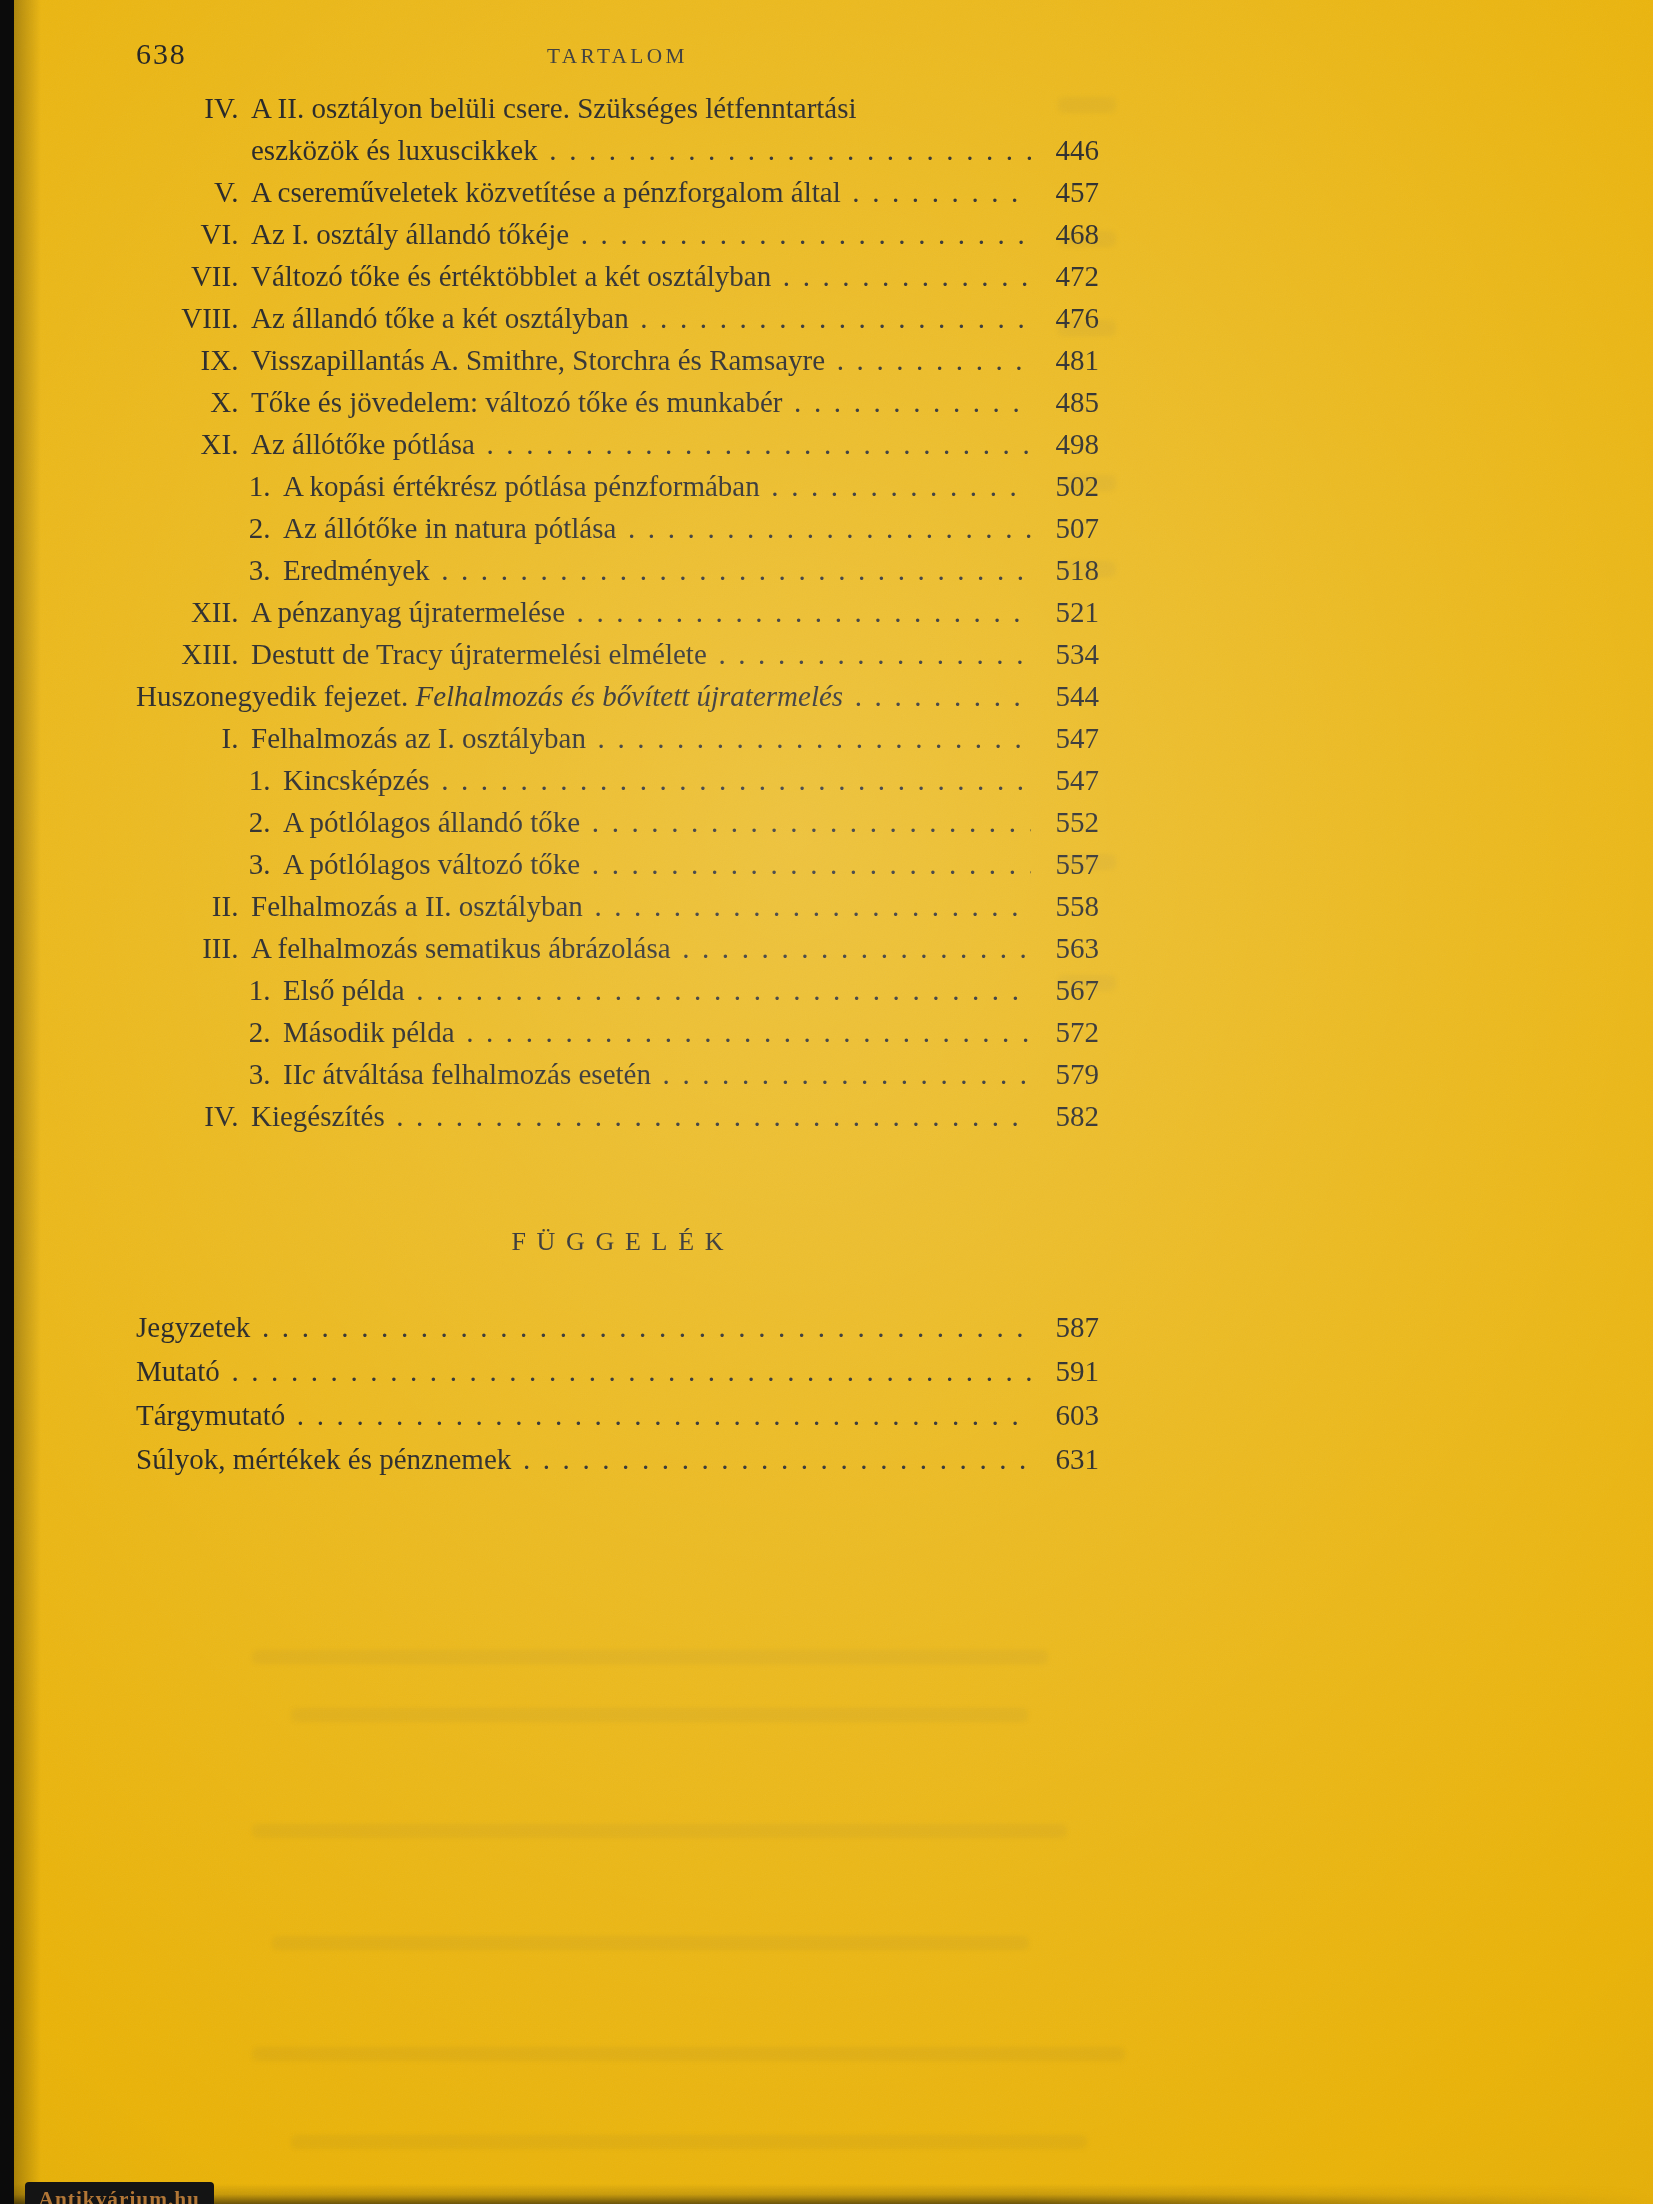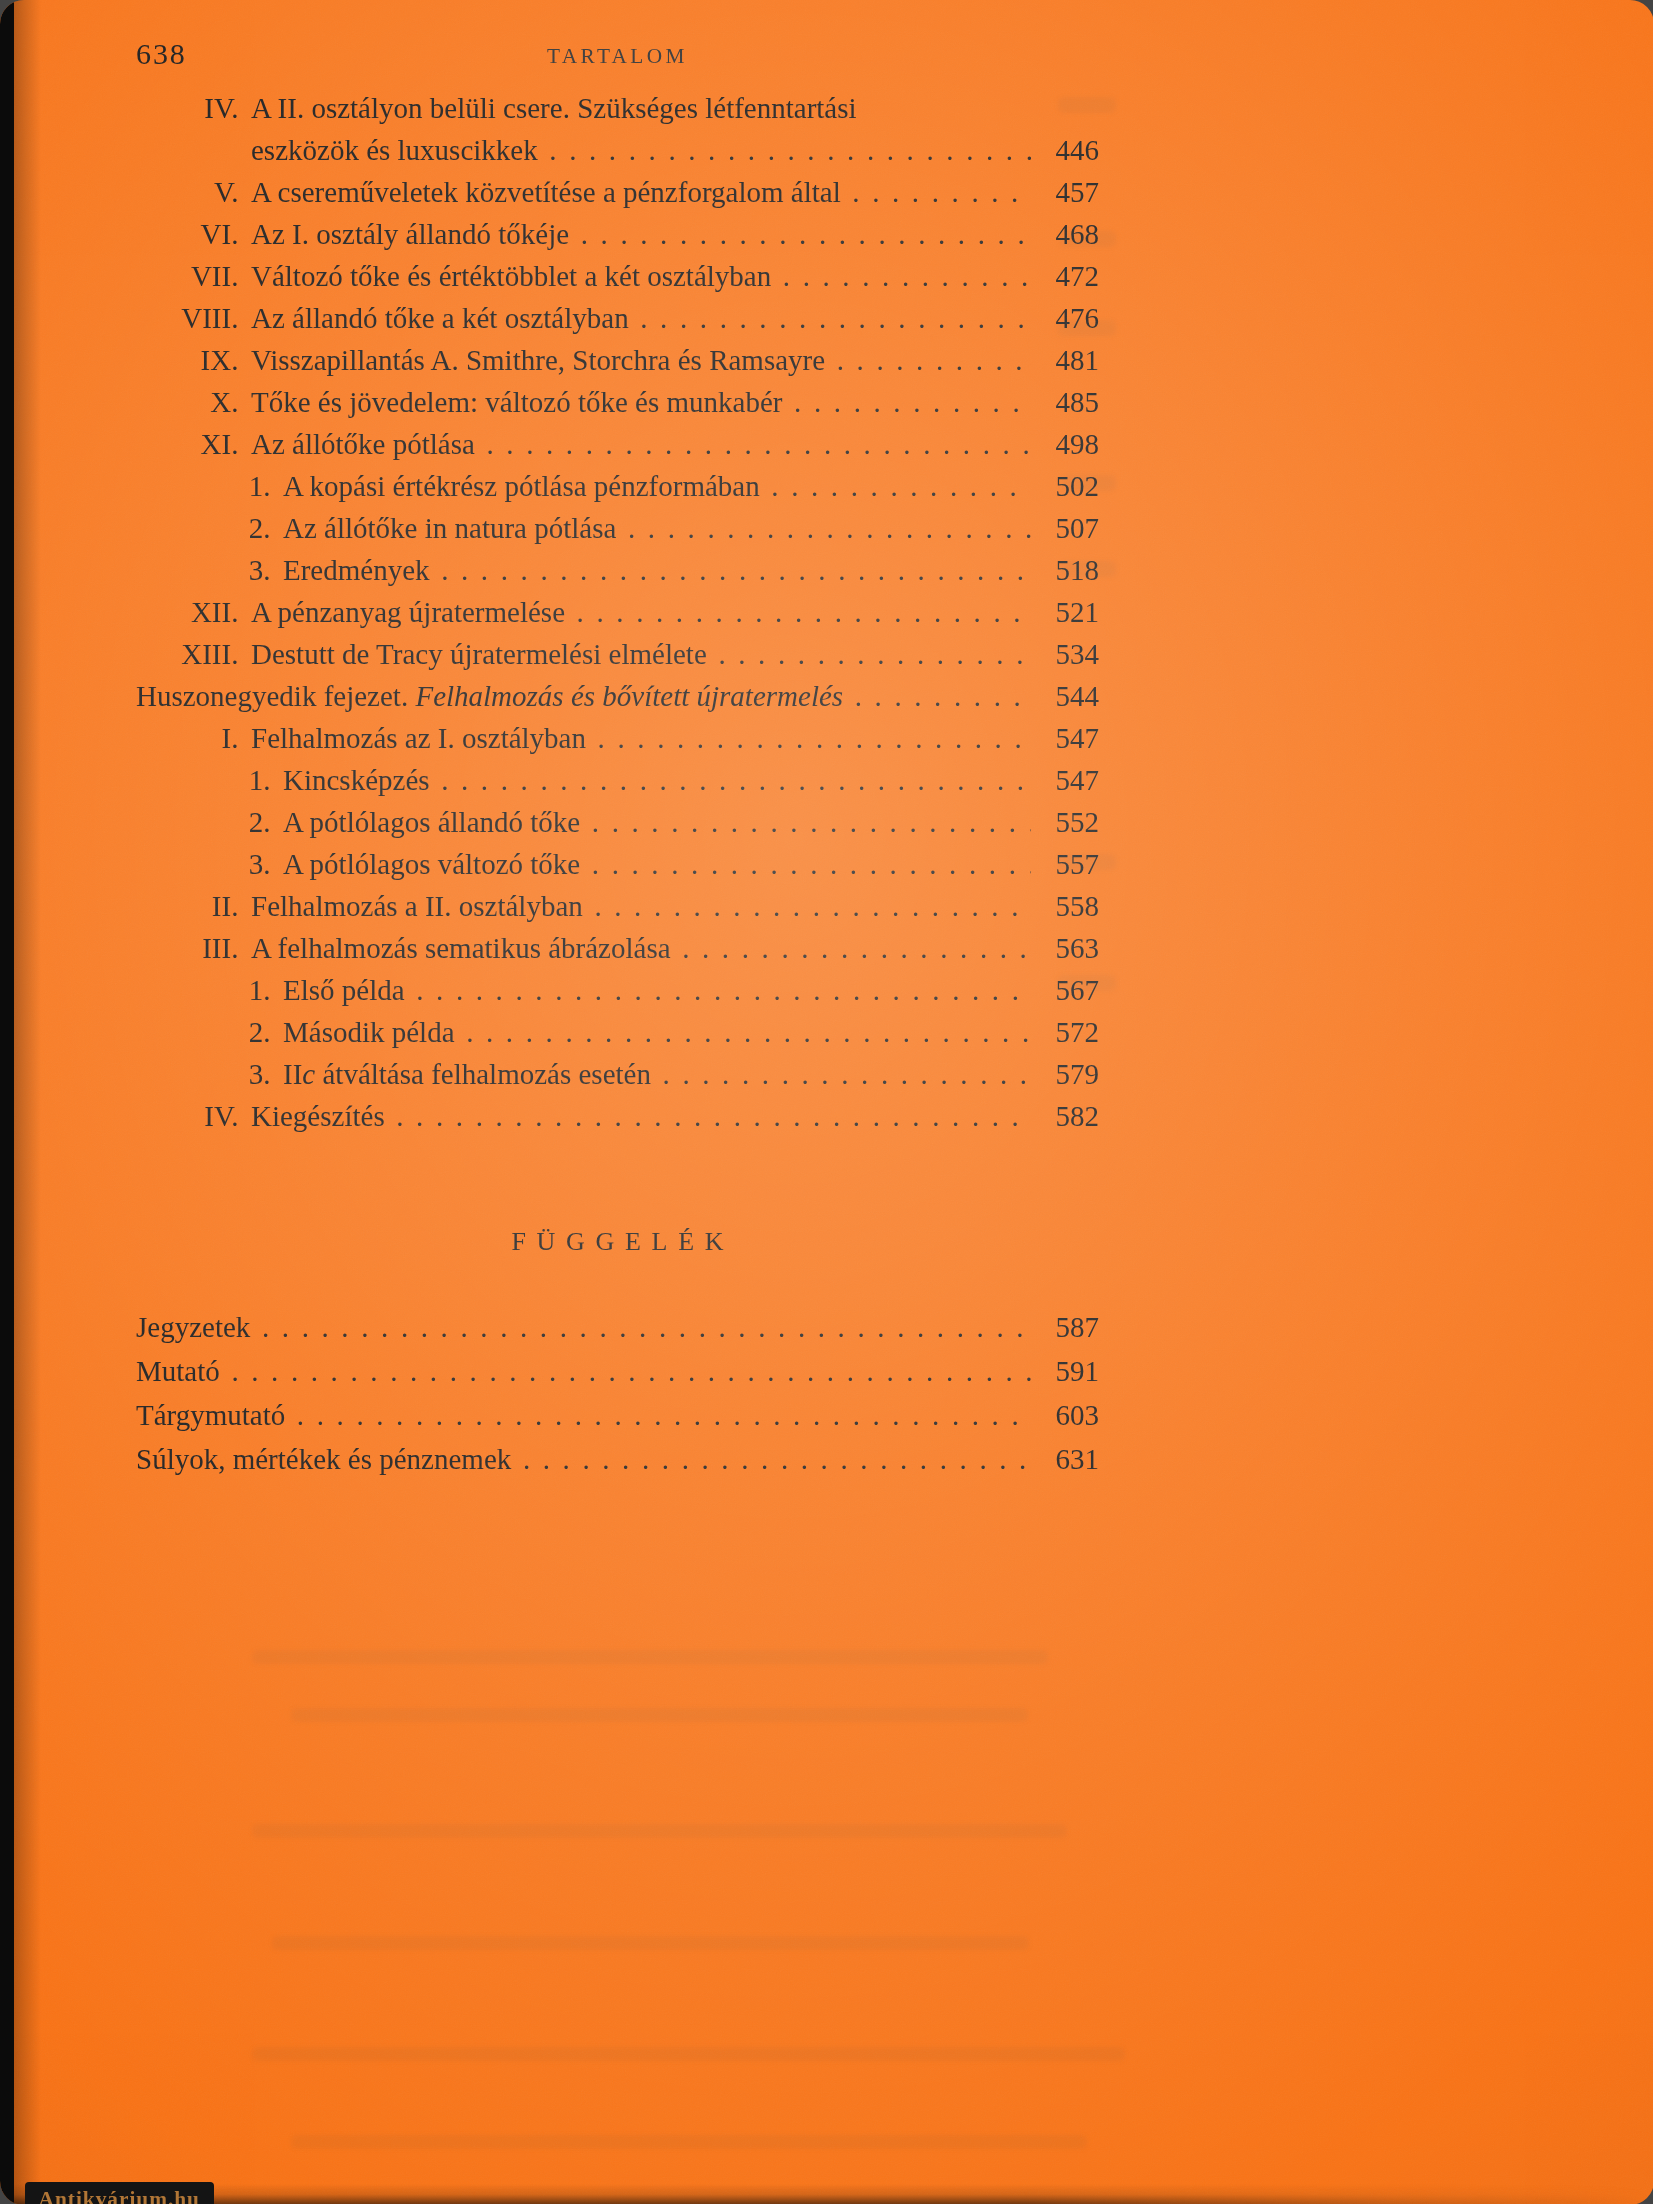--- a/index.html
+++ b/index.html
@@ -1,22 +1,21 @@
 <!DOCTYPE html>
 <html><head>
 <meta charset="utf-8">
 <style>
   * { margin:0; padding:0; box-sizing:border-box; }
   html,body { background:#444; }
   .page {
     position:relative; width:1654px; height:2205px;
-    background:#f97316; overflow:hidden;
+    background:#eab308; overflow:hidden;
     font-family:"Liberation Serif","DejaVu Serif",serif;
     color:#161616;
-    border-radius:24px;
   }
   .page::after{
     content:""; position:absolute; inset:0; pointer-events:none;
     background:radial-gradient(130% 115% at 48% 38%, rgba(255,255,255,0.22), rgba(0,0,0,0) 58%, rgba(0,0,0,0.10) 100%);
   }
   .content { position:absolute; left:136px; top:35px; width:963px; }
 
   .head { position:relative; height:43px; margin-bottom:13.6px; }
   .pageno { position:absolute; left:0; top:1.9px; font-size:30px; letter-spacing:1.9px; }
   .running { position:absolute; left:0; right:0; top:8.7px; text-align:center;

